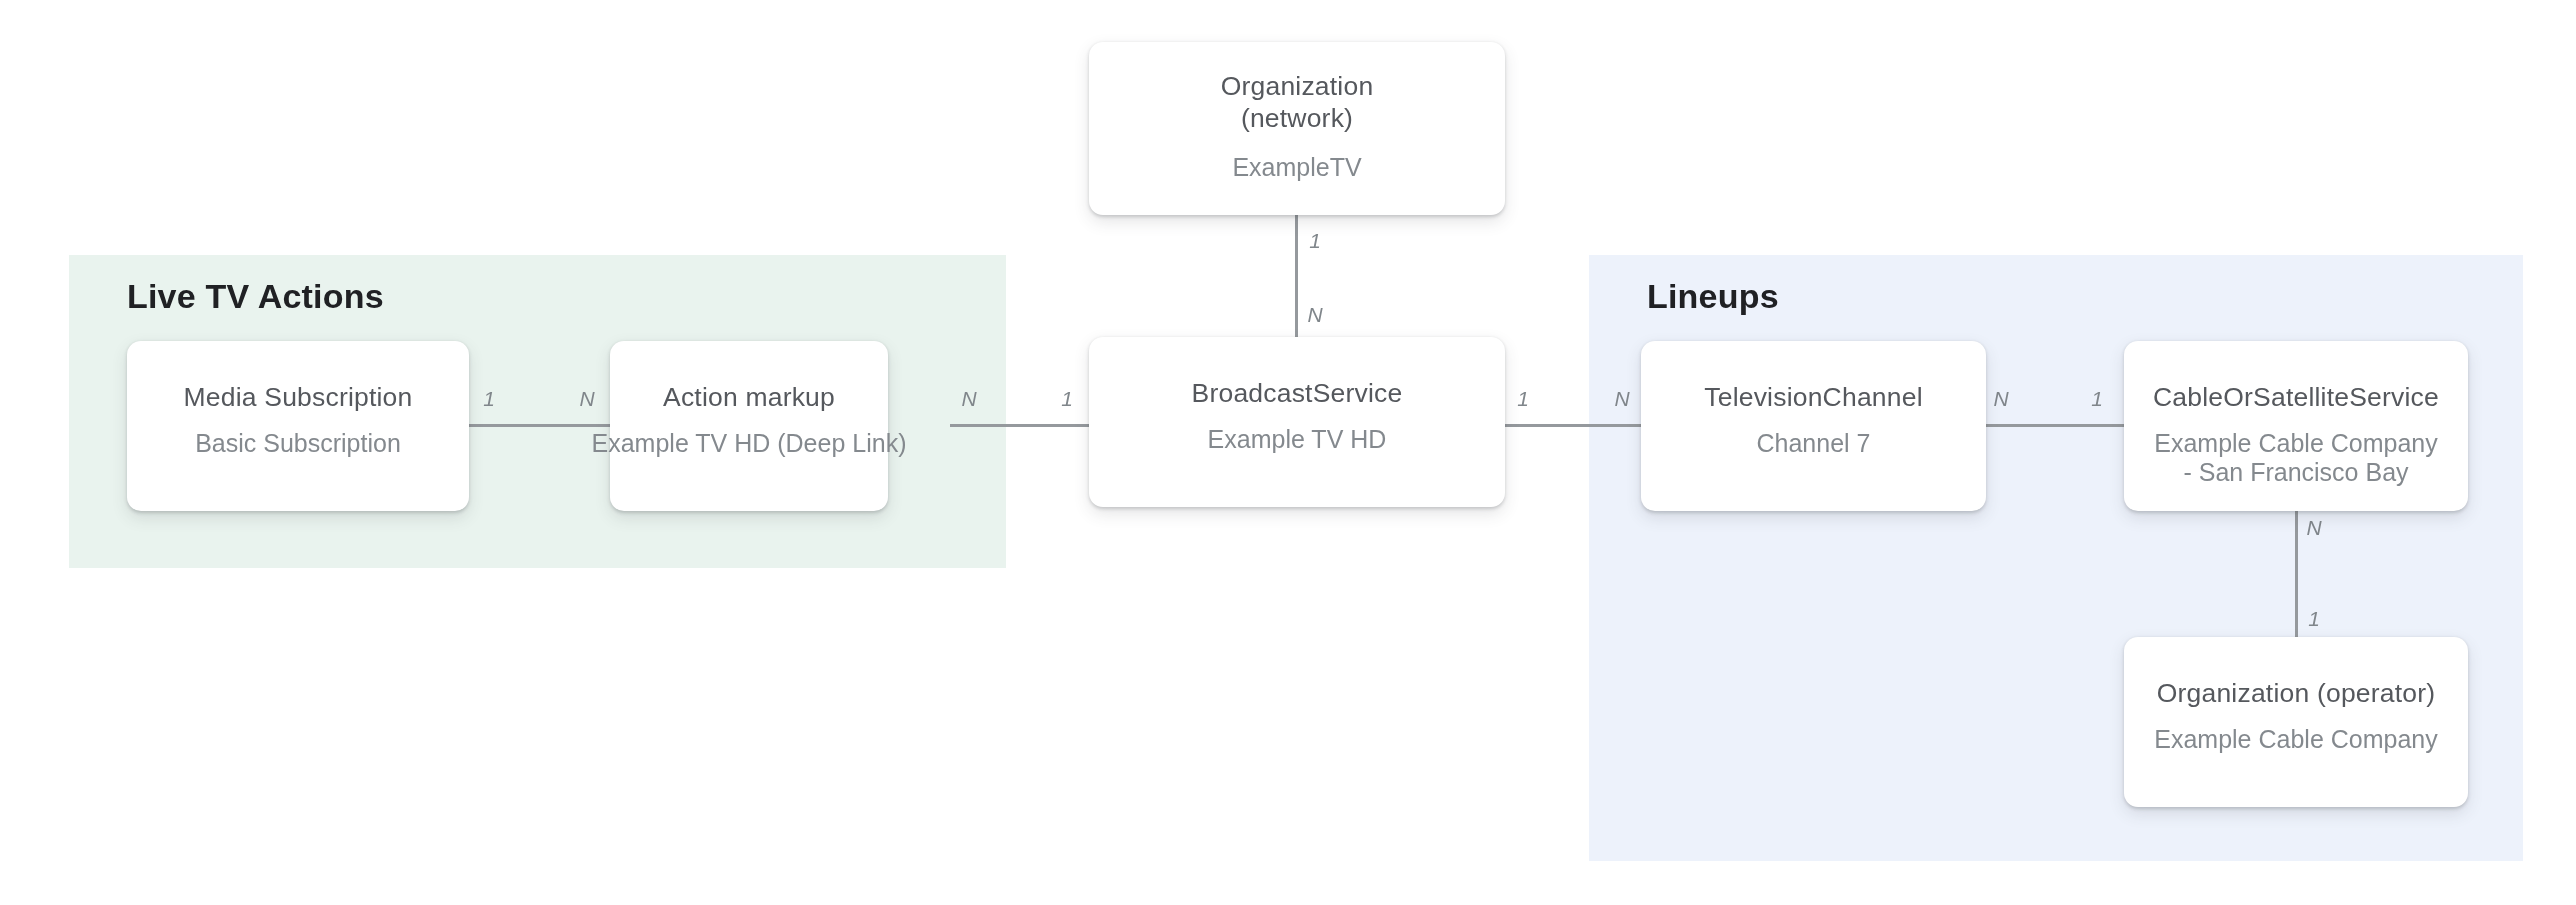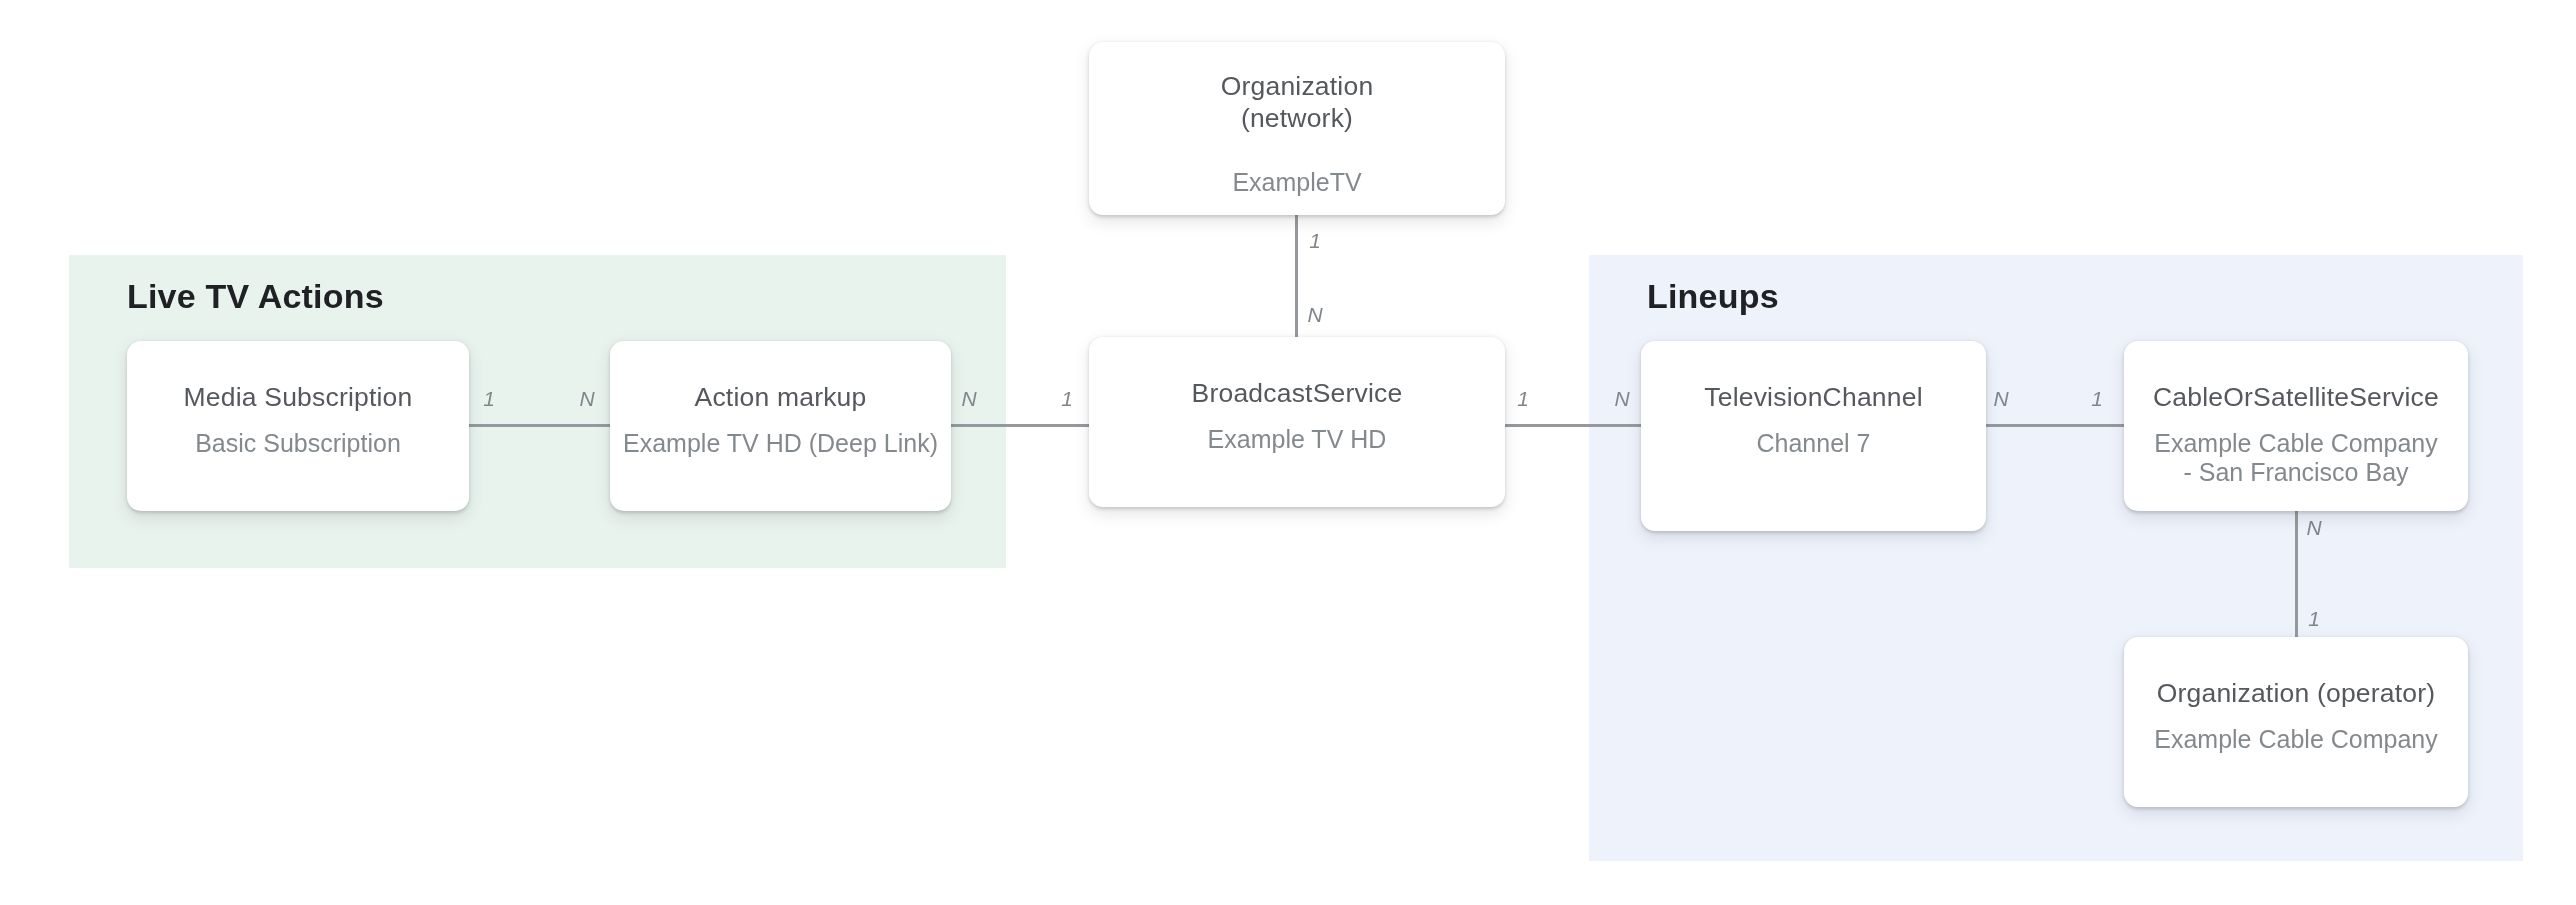--- a/index.html
+++ b/index.html
@@ -59,26 +59,26 @@
   }
   .node .node-subtitle {
     margin-top: 17px;
     font-size: 25px; line-height: 29px;
     color: #84898E;
     white-space: nowrap;
   }
   .node .node-subtitle.wrap { white-space: normal; max-width: 294px; }
   .tline { display: block; line-height: 32px; }
 
-  #n-network   { left: 1089px; top: 42px;  width: 416px; height: 173px; padding-top: 28px; gap: 15px; }
+  #n-network   { left: 1089px; top: 42px;  width: 416px; height: 173px; padding-top: 28px; }
   #n-network .node-subtitle { margin-top: 19px; }
   #n-media     { left: 127px;  top: 341px; width: 342px; height: 170px; }
-  #n-action    { left: 610px;  top: 341px; width: 341px; height: 170px; }
+  #n-action    { left: 610px;  top: 341px; width: 278px; height: 170px; }
   #n-broadcast { left: 1089px; top: 337px; width: 416px; height: 170px; }
-  #n-tv        { left: 1641px; top: 341px; width: 345px; height: 190px; }
+  #n-tv        { left: 1641px; top: 341px; width: 345px; height: 170px; }
   #n-cable     { left: 2124px; top: 341px; width: 344px; height: 170px; }
   #n-operator  { left: 2124px; top: 637px; width: 344px; height: 170px; }
 </style>
 </head>
 <body>
 
 <div class="canvas">
 
   <div class="region" id="region-live">
     <div class="region-heading">Live TV Actions</div>

